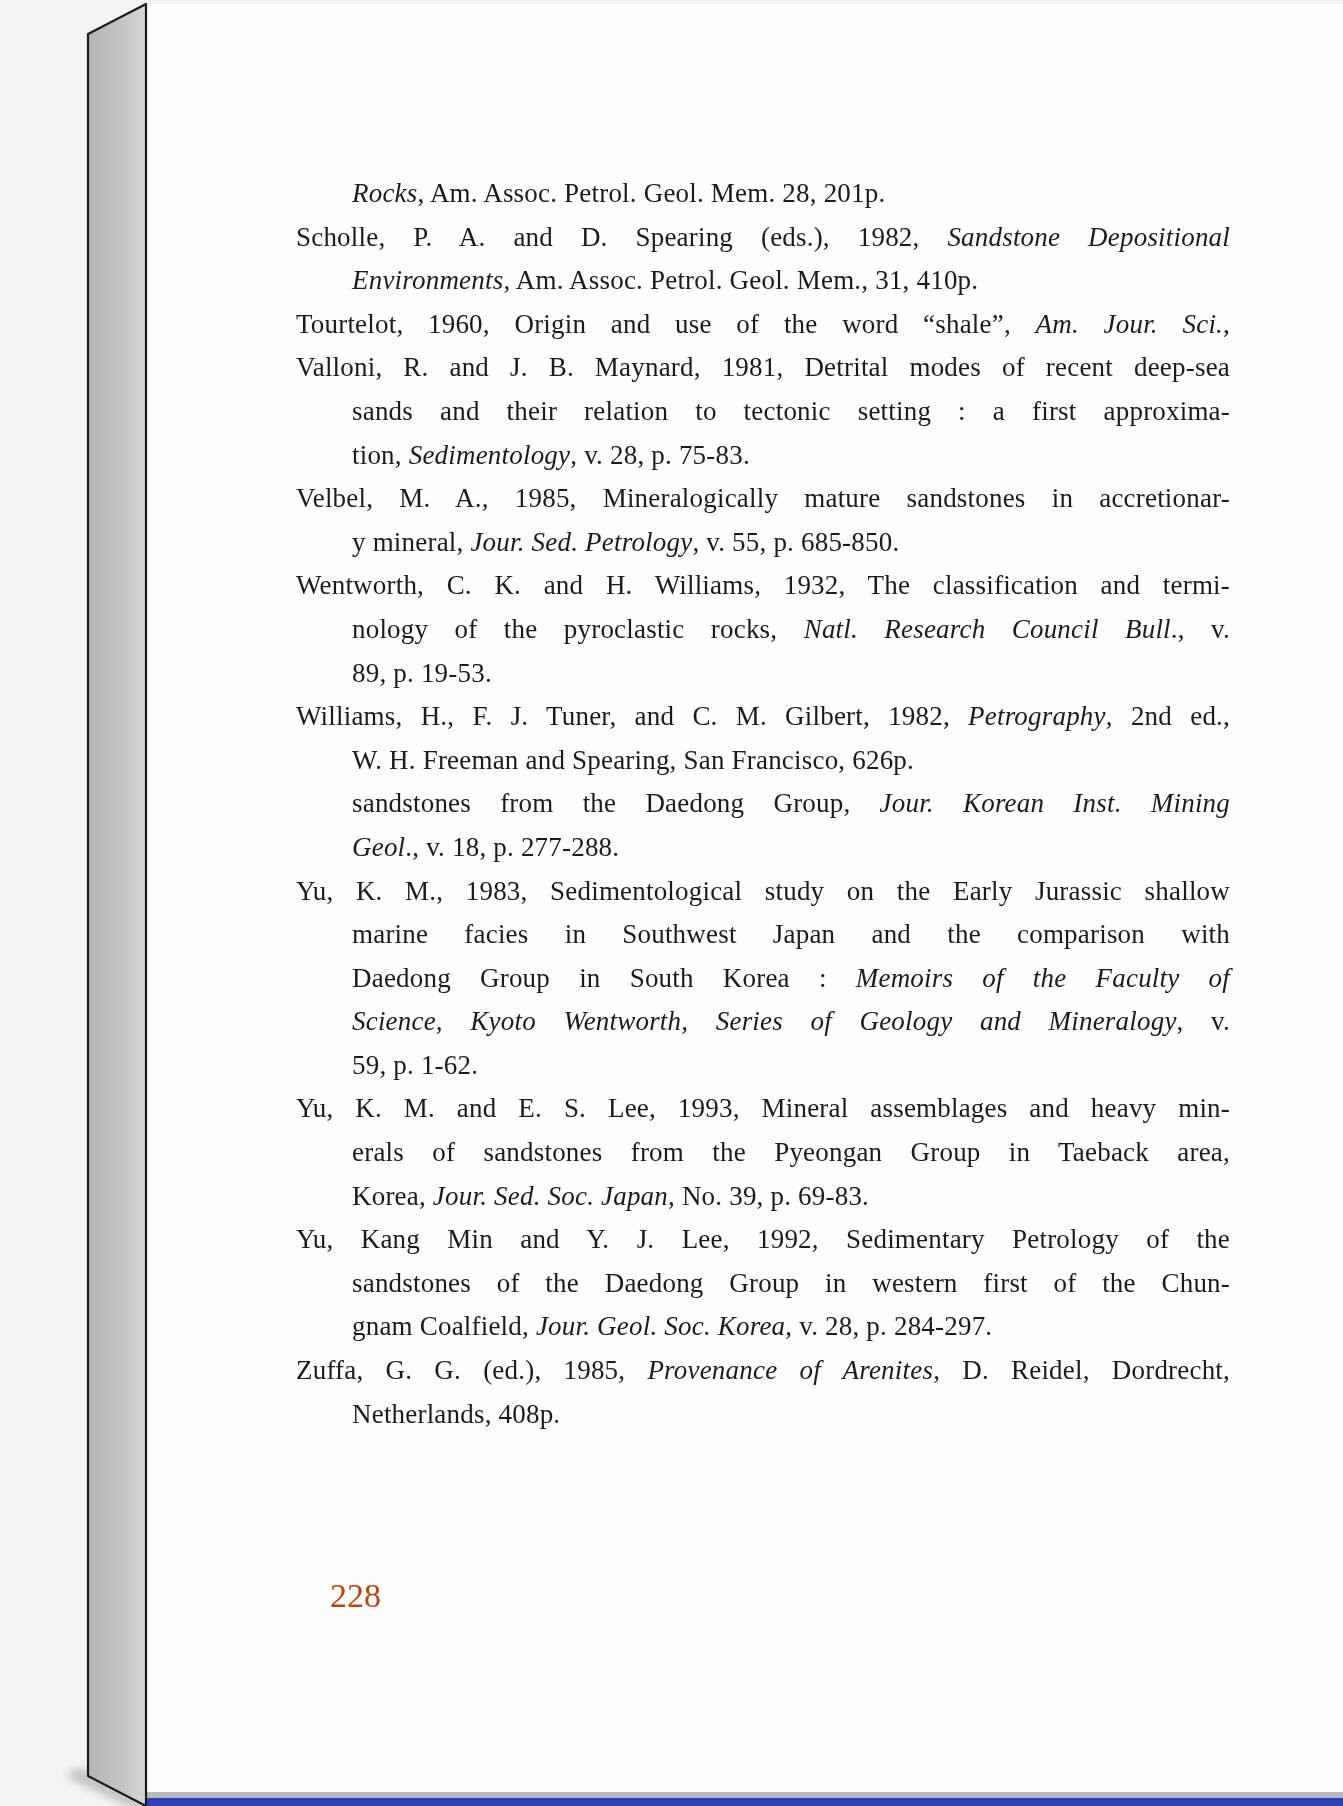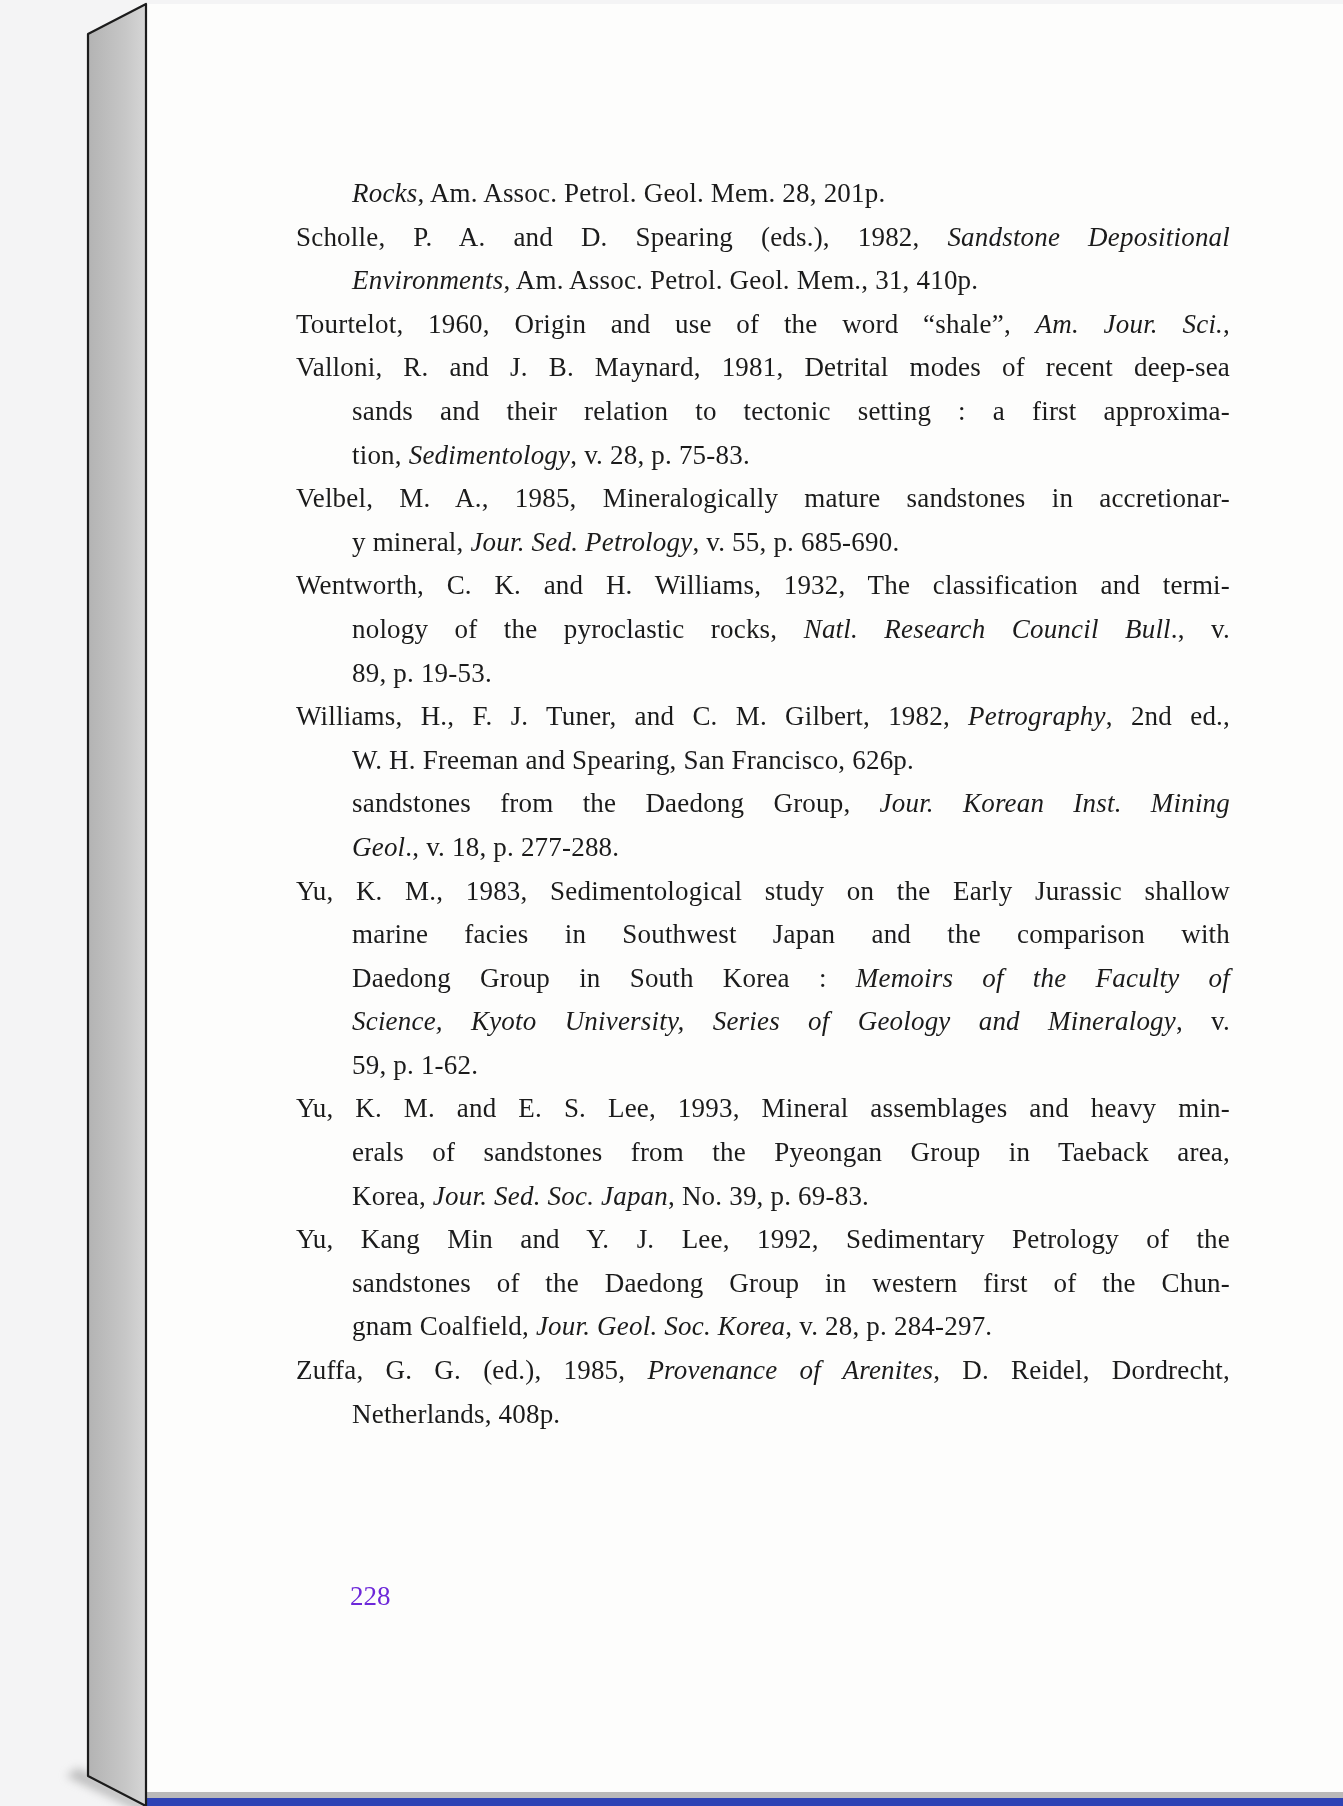--- a/index.html
+++ b/index.html
@@ -23,23 +23,23 @@
   .ref-line{
     text-align:justify;
     text-align-last:justify;
     white-space:normal;
   }
   .ref-line.lastline{text-align-last:left;}
   .ref-line.ind{padding-left:56px;}
   .it{font-style:italic;}
   .page-number{
     position:absolute;
-    left:350px;top:1574px;
-    color:#6d28d9;
-    font-size:27px;
+    left:330px;top:1574px;
+    color:#c2410c;
+    font-size:34px;
     line-height:44px;
   }
 </style>
 </head>
 <body>
 
 <div class="canvas">
 
   <svg class="book-bg" width="1343" height="1806" viewBox="0 0 1343 1806">
     <defs>
@@ -77,40 +77,40 @@
       <div class="ref-entry">
         <div class="ref-line"><span>Tourtelot, 1960, Origin and use of the word “shale”, </span><span class="it">Am. Jour. Sci.</span><span>,</span></div>
       </div>
       <div class="ref-entry">
         <div class="ref-line"><span>Valloni, R. and J. B. Maynard, 1981, Detrital modes of recent deep-sea</span></div>
         <div class="ref-line ind"><span>sands and their relation to tectonic setting : a first approxima-</span></div>
         <div class="ref-line ind lastline"><span>tion, </span><span class="it">Sedimentology</span><span>, v. 28, p. 75-83.</span></div>
       </div>
       <div class="ref-entry">
         <div class="ref-line"><span>Velbel, M. A., 1985, Mineralogically mature sandstones in accretionar-</span></div>
-        <div class="ref-line ind lastline"><span>y mineral, </span><span class="it">Jour. Sed. Petrology</span><span>, v. 55, p. 685-690.</span></div>
+        <div class="ref-line ind lastline"><span>y mineral, </span><span class="it">Jour. Sed. Petrology</span><span>, v. 55, p. 685-850.</span></div>
       </div>
       <div class="ref-entry">
         <div class="ref-line"><span>Wentworth, C. K. and H. Williams, 1932, The classification and termi-</span></div>
         <div class="ref-line ind"><span>nology of the pyroclastic rocks, </span><span class="it">Natl. Research Council Bull</span><span>., v.</span></div>
         <div class="ref-line ind lastline"><span>89, p. 19-53.</span></div>
       </div>
       <div class="ref-entry">
         <div class="ref-line"><span>Williams, H., F. J. Tuner, and C. M. Gilbert, 1982, </span><span class="it">Petrography</span><span>, 2nd ed.,</span></div>
         <div class="ref-line ind lastline"><span>W. H. Freeman and Spearing, San Francisco, 626p.</span></div>
       </div>
       <div class="ref-entry">
         <div class="ref-line ind"><span>sandstones from the Daedong Group, </span><span class="it">Jour. Korean Inst. Mining</span></div>
         <div class="ref-line ind lastline"><span class="it">Geol</span><span>., v. 18, p. 277-288.</span></div>
       </div>
       <div class="ref-entry">
         <div class="ref-line"><span>Yu, K. M., 1983, Sedimentological study on the Early Jurassic shallow</span></div>
         <div class="ref-line ind"><span>marine facies in Southwest Japan and the comparison with</span></div>
         <div class="ref-line ind"><span>Daedong Group in South Korea : </span><span class="it">Memoirs of the Faculty of</span></div>
-        <div class="ref-line ind"><span class="it">Science, Kyoto University, Series of Geology and Mineralogy</span><span>, v.</span></div>
+        <div class="ref-line ind"><span class="it">Science, Kyoto Wentworth, Series of Geology and Mineralogy</span><span>, v.</span></div>
         <div class="ref-line ind lastline"><span>59, p. 1-62.</span></div>
       </div>
       <div class="ref-entry">
         <div class="ref-line"><span>Yu, K. M. and E. S. Lee, 1993, Mineral assemblages and heavy min-</span></div>
         <div class="ref-line ind"><span>erals of sandstones from the Pyeongan Group in Taeback area,</span></div>
         <div class="ref-line ind lastline"><span>Korea, </span><span class="it">Jour. Sed. Soc. Japan</span><span>, No. 39, p. 69-83.</span></div>
       </div>
       <div class="ref-entry">
         <div class="ref-line"><span>Yu, Kang Min and Y. J. Lee, 1992, Sedimentary Petrology of the</span></div>
         <div class="ref-line ind"><span>sandstones of the Daedong Group in western first of the Chun-</span></div>

